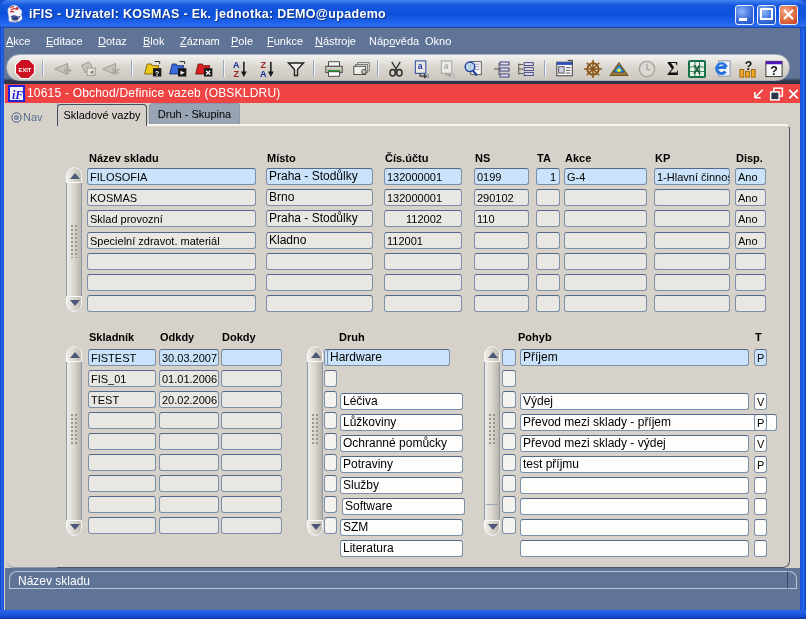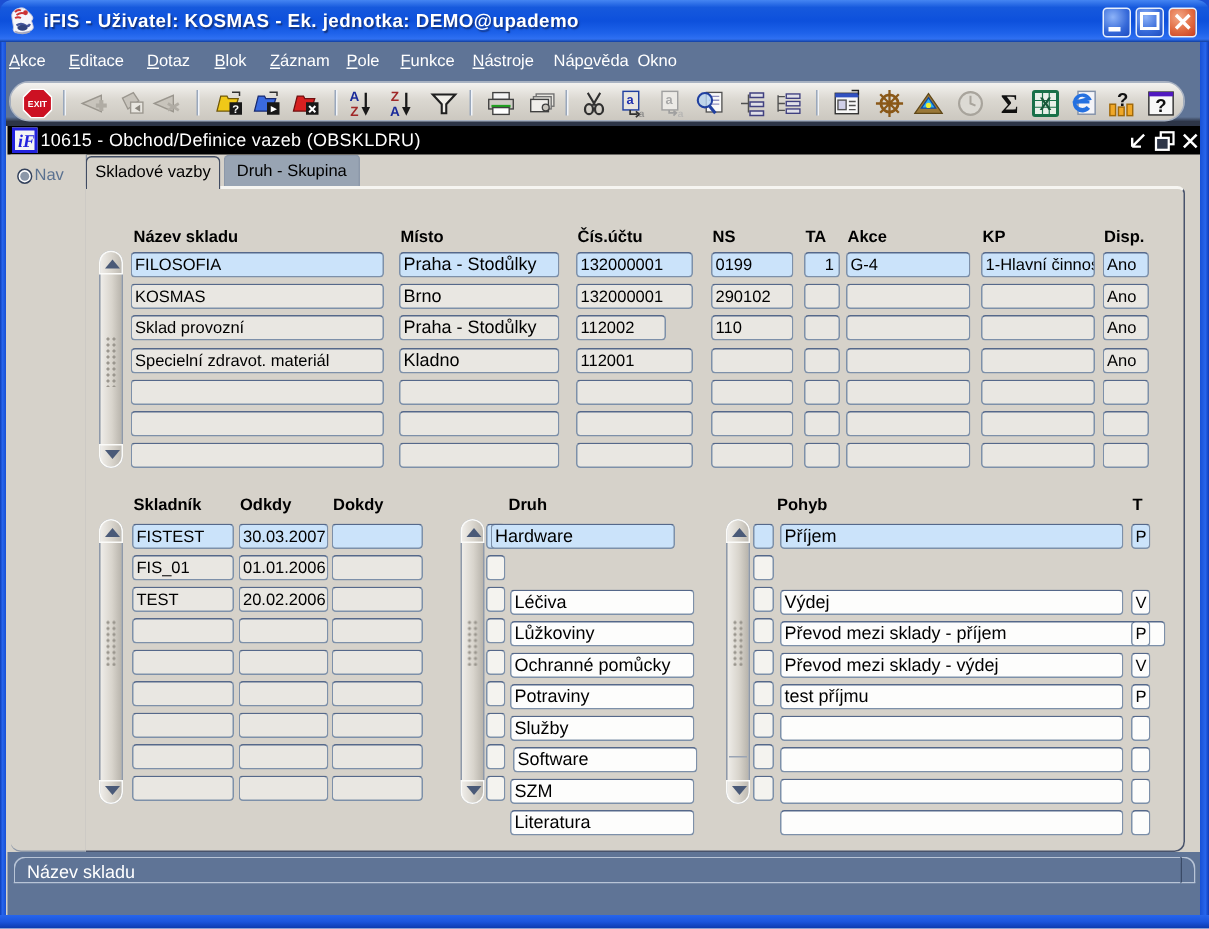--- a/index.html
+++ b/index.html
@@ -30,21 +30,21 @@
 .u { text-decoration:underline; }
 
 
 #toolzone { left:4px; top:52px; width:796px; height:32px; background:linear-gradient(#5f7496 0px, #5f7496 26px, #2d3547 29px, #2d3547 32px); }
 #toolbar { position:absolute; left:2px; top:2px; width:784px; height:27px; background:linear-gradient(#f4f3f0, #dbd8d1 45%, #ccc8c0); border-radius:14px; border:1px solid #a8b2c2; }
 .ticon { position:absolute; top:4px; width:20px; height:20px; }
 .tsep { position:absolute; top:5px; width:1px; height:17px; background:#9aa8bc; box-shadow:1px 0 0 #f0f4fa; }
 
 
 #inner { left:4px; top:84px; width:796px; height:526px; background:#d6d2ca; }
-#ititle { position:absolute; left:1px; top:0px; width:795px; height:19px; background:#000000; }
+#ititle { position:absolute; left:1px; top:0px; width:795px; height:19px; background:#ef4444; }
 #ifisicon { position:absolute; left:3px; top:1px; width:17px; height:17px; background:#f4f4f4; border:2px solid #2222dd; }
 #ititletext { position:absolute; left:22px; top:2px; color:#fff; font-size:12px; letter-spacing:0.2px; }
 .iwbtn { position:absolute; top:1px; color:#fff; }
 
 
 #client { position:absolute; left:1px; top:19px; width:795px; height:486px; }
 
 
 #statuszone { position:absolute; left:1px; top:484px; width:795px; height:42px; background:#5f7496; }
 .srow { position:absolute; color:#fff; font-size:12px; }
@@ -358,21 +358,21 @@
           <div class="fld " style="left:82px;top:86px;width:169px;">KOSMAS</div>
           <div class="fld f12" style="left:261px;top:86px;width:107px;">Brno</div>
           <div class="fld " style="left:379px;top:86px;width:78px;">132000001</div>
           <div class="fld " style="left:469px;top:86px;width:55px;">290102</div>
           <div class="fld " style="left:531px;top:86px;width:24px;text-align:right;padding-right:3px;"></div>
           <div class="fld " style="left:559px;top:86px;width:83px;"></div>
           <div class="fld " style="left:649px;top:86px;width:76px;"></div>
           <div class="fld " style="left:730px;top:86px;width:31px;">Ano</div>
           <div class="fld " style="left:82px;top:107px;width:169px;">Sklad provozní</div>
           <div class="fld f12" style="left:261px;top:107px;width:107px;">Praha - Stodůlky</div>
-          <div class="fld " style="left:379px;top:107px;width:60px;">112002</div>
+          <div class="fld " style="left:379px;top:107px;width:78px;text-align:center;">112002</div>
           <div class="fld " style="left:469px;top:107px;width:55px;">110</div>
           <div class="fld " style="left:531px;top:107px;width:24px;text-align:right;padding-right:3px;"></div>
           <div class="fld " style="left:559px;top:107px;width:83px;"></div>
           <div class="fld " style="left:649px;top:107px;width:76px;"></div>
           <div class="fld " style="left:730px;top:107px;width:31px;">Ano</div>
           <div class="fld " style="left:82px;top:129px;width:169px;">Specielní zdravot. materiál</div>
           <div class="fld f12" style="left:261px;top:129px;width:107px;">Kladno</div>
           <div class="fld " style="left:379px;top:129px;width:78px;">112001</div>
           <div class="fld " style="left:469px;top:129px;width:55px;"></div>
           <div class="fld " style="left:531px;top:129px;width:24px;text-align:right;padding-right:3px;"></div>

